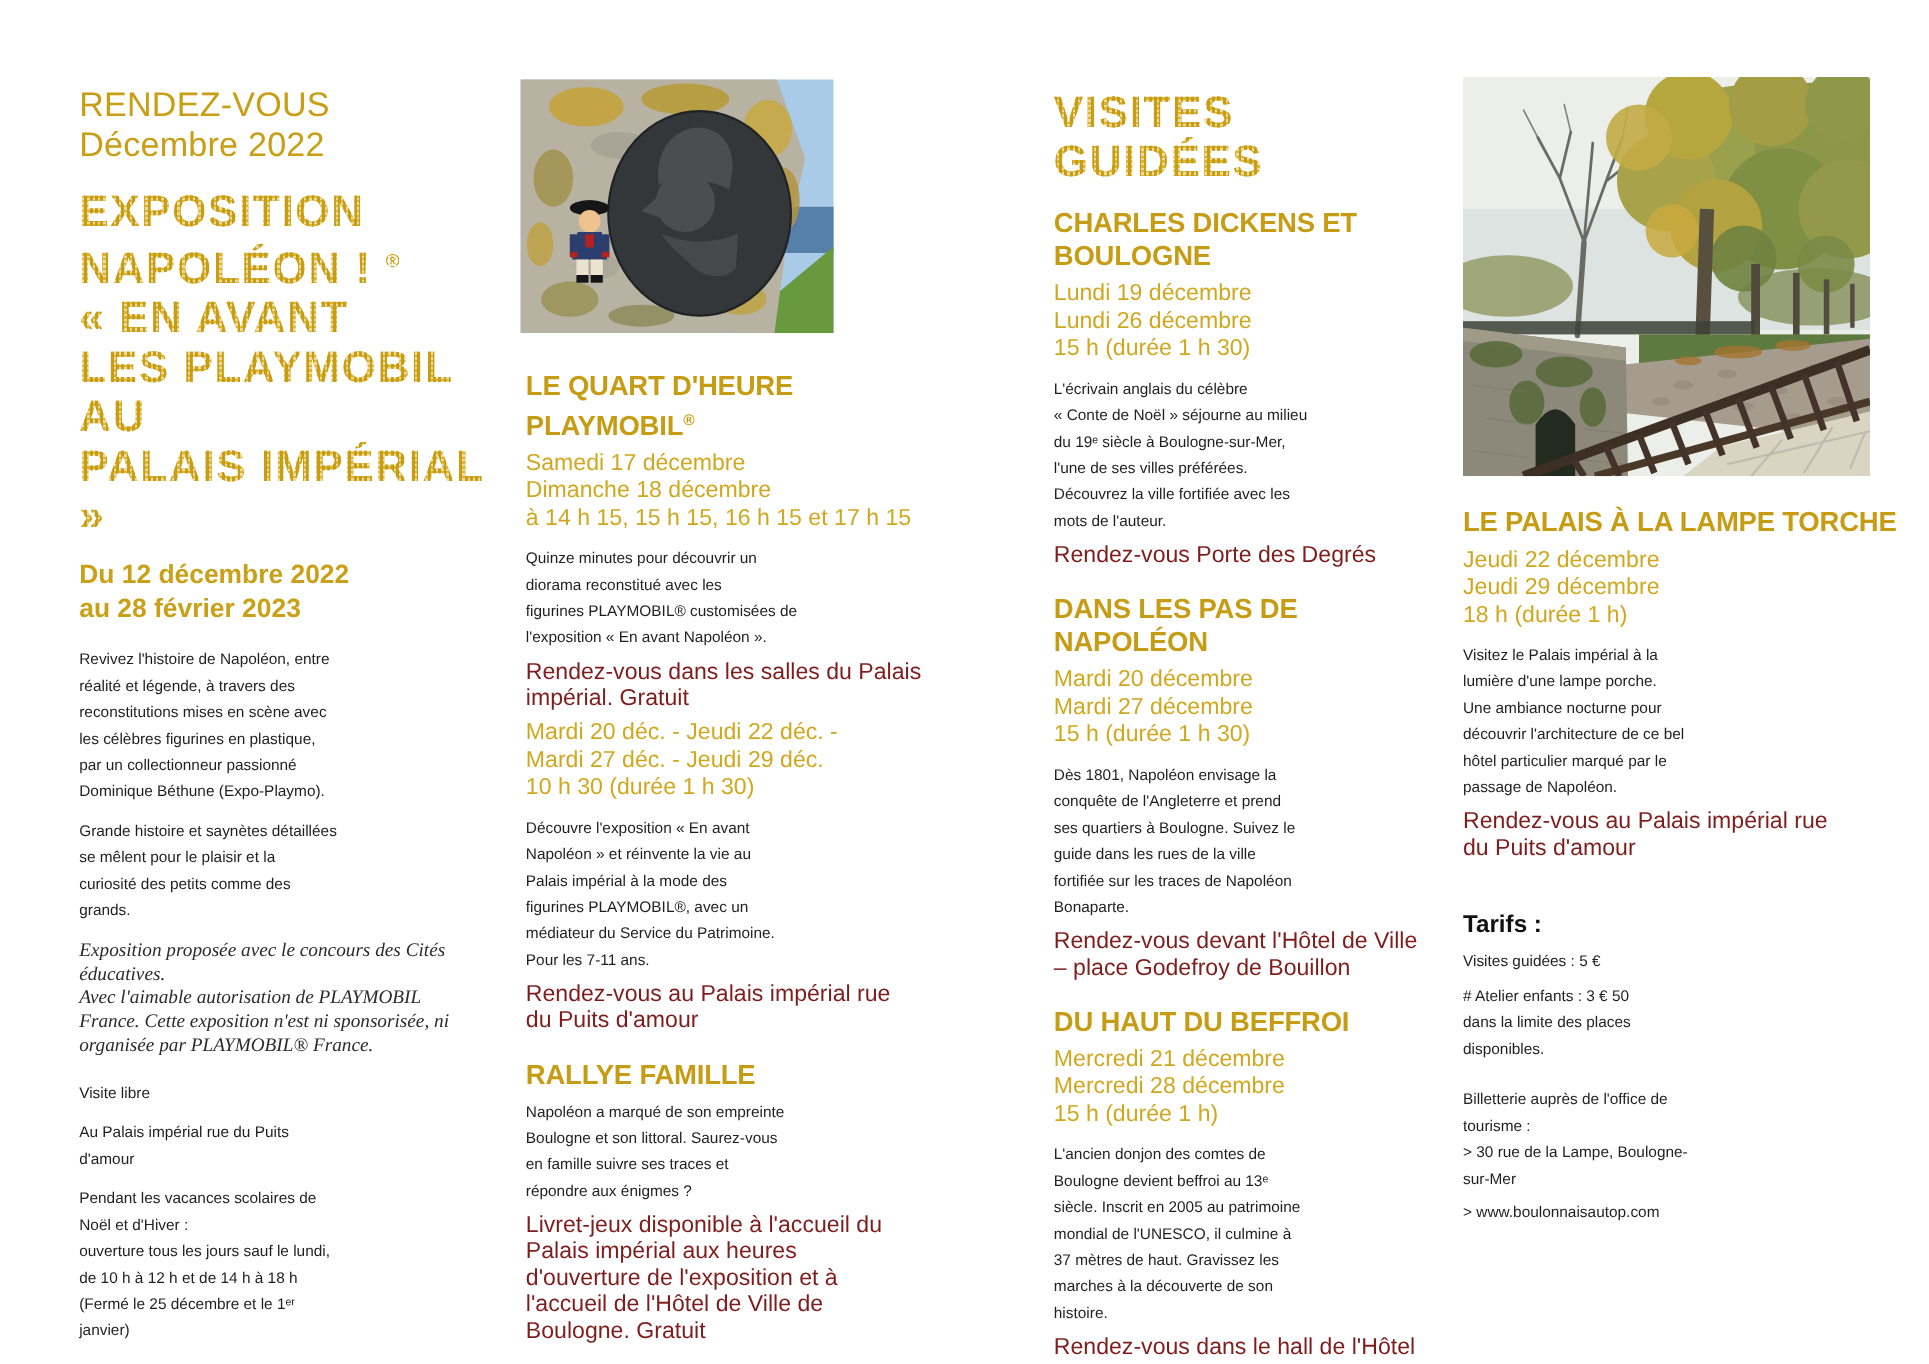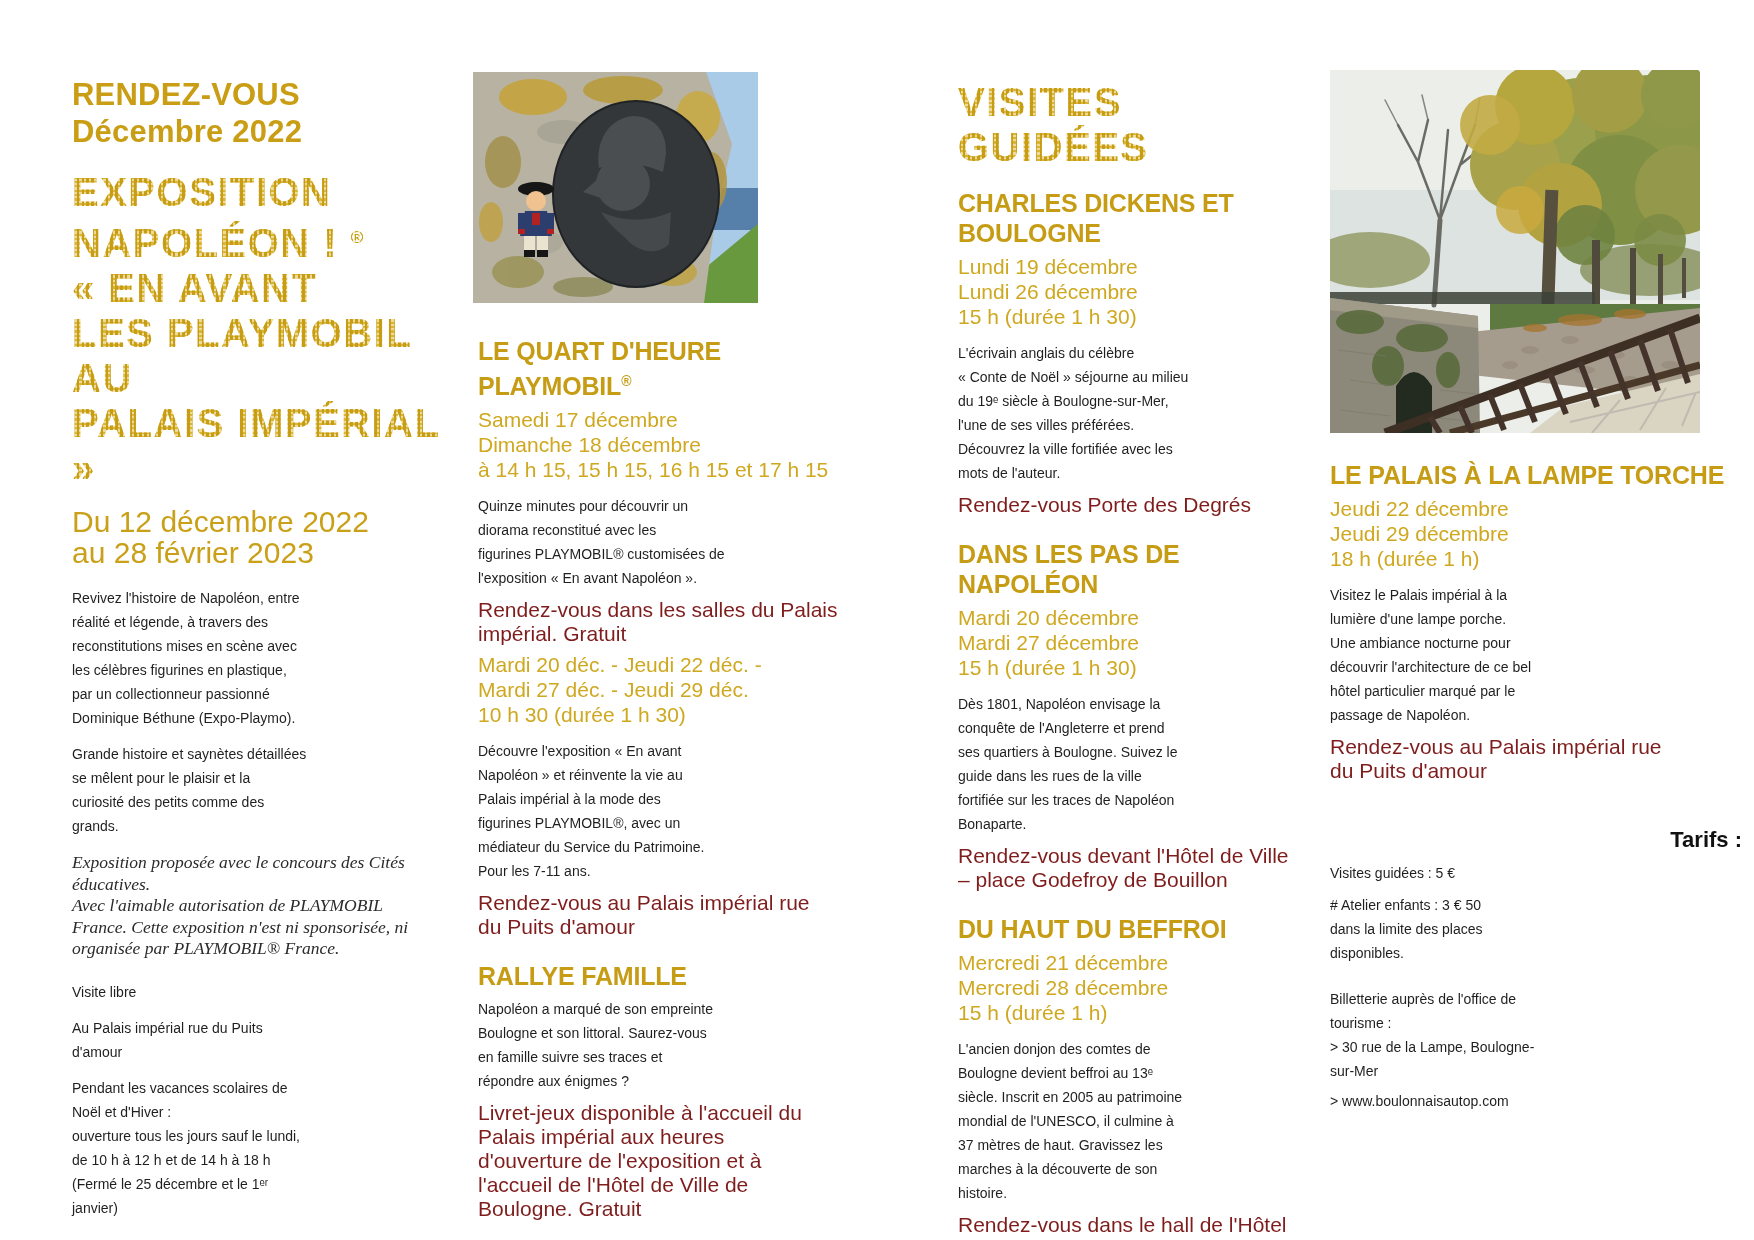--- a/index.html
+++ b/index.html
@@ -11,41 +11,41 @@
   }
   .col{position:absolute; top:0;}
   #col1{left:72px;  width:382px; padding-top:76px;}
   #col2{left:478px; width:398px; padding-top:336px;}
   #col3{left:958px; width:362px; padding-top:80px;}
   #col4{left:1330px;width:412px; padding-top:460px;}
 
   .pre{white-space:pre-line;}
 
   .brand{
-    font-size:31px; line-height:37px; font-weight:700; letter-spacing:.2px;
+    font-size:31px; line-height:37px; font-weight:400; letter-spacing:.2px;
     color:#c99d14;
   }
   .stencil{
     font-weight:800; font-size:40px; line-height:45px; letter-spacing:1.5px;
     color:#cda41e;
     background-image:
       repeating-linear-gradient(90deg,#c79d15 0 2.6px, rgba(255,255,255,0) 2.6px 4.8px),
       repeating-linear-gradient(0deg,#d9b637 0 2.2px, rgba(216,182,55,.5) 2.2px 4.4px);
     -webkit-background-clip:text; background-clip:text;
     -webkit-text-fill-color:transparent;
   }
   .stencil .reg{font-size:17px; letter-spacing:0; vertical-align:14px;}
-  .daterange{margin-top:15px; font-size:30px; line-height:31px; font-weight:400; color:#c9a017;}
+  .daterange{margin-top:15px; font-size:24px; line-height:31px; font-weight:700; color:#c9a017;}
   .h{font-size:25px; line-height:30px; font-weight:700; color:#c79c15; letter-spacing:-.2px;}
   .h .reg{font-size:14px; vertical-align:9px;}
   .dates{font-size:21px; line-height:25px; color:#cfa81f;}
   .body{font-size:14px; line-height:24px; color:#1f1f1f;}
   .rdv{font-size:21px; line-height:24px; color:#7f1d1d;}
   .note{font-size:17.5px; line-height:21.5px; font-style:italic; color:#2b2b2b;}
-  .tarifs-label{font-size:22px; line-height:26px; font-weight:700; color:#111;text-align:right;}
+  .tarifs-label{font-size:22px; line-height:26px; font-weight:700; color:#111;}
 
   .mt6{margin-top:6px;}.mt8{margin-top:8px;}
   .mt12{margin-top:12px;}.mt14{margin-top:14px;font-family:Liberation Serif, serif;}.mt18{margin-top:18px;}
   .mt20{margin-top:20px;}.mt22{margin-top:22px;}
   .mt44{margin-top:44px;}
 
   .photo{position:absolute; overflow:hidden;}
   #photo1{left:473px; top:72px; width:285px; height:231px;}
   #photo2{left:1330px; top:70px; width:370px; height:363px;}
   .photo svg{display:block; width:100%; height:100%;}

